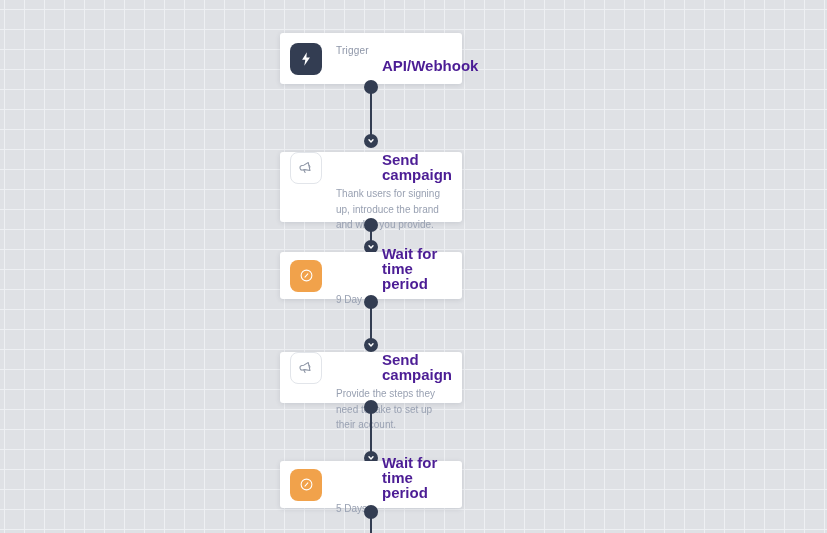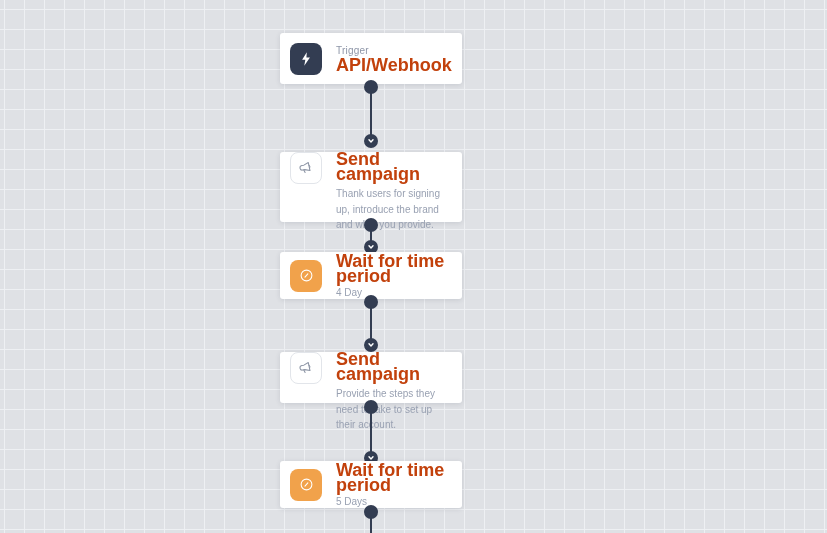--- a/index.html
+++ b/index.html
@@ -44,22 +44,23 @@
   .node-icon.dark   { background: #333d52; }
   .node-icon.orange { background: #f1a24b; }
   .node-icon.light  { background: #ffffff; border: 1px solid #e2e5ea; box-sizing: border-box; }
 
   .texts { flex: 1 1 auto; min-width: 0; }
   .kicker {
     font-size: 10px; color: #8e96a8; letter-spacing: 0.2px;
     margin-bottom: 2px;
   }
   .title {
-    font-size: 18px; font-weight: bold; color: #c2410c;
+    font-size: 15px; font-weight: bold; color: #4c1d95;
     line-height: 15px;
+    margin-left: 46px;
   }
   .desc {
     font-size: 10px; color: #99a1b2;
     line-height: 15.5px;
     margin-top: 4px;
   }
   .sub {
     font-size: 10px; color: #99a1b2;
     margin-top: 3px;
   }
@@ -140,21 +141,21 @@
     <div class="node-icon orange">
       <svg width="17" height="17" viewBox="0 0 24 24">
         <g fill="none" stroke="#ffffff" stroke-width="1.5" stroke-linecap="round">
           <circle cx="12" cy="12" r="7.6"></circle>
           <path d="M9.8 14.4 L13.9 9.7"></path>
         </g>
       </svg>
     </div>
     <div class="texts">
       <div class="title">Wait for time period</div>
-      <div class="sub">4 Day</div>
+      <div class="sub">9 Day</div>
     </div>
   </div>
 
   <div class="link-line" style="top:302px; height:43px;"></div>
   <div class="dot" style="top:295px;"></div>
   <div class="arrow-circle" style="top:338px;">
     <svg width="10" height="10" viewBox="0 0 10 10">
       <polyline points="3,3.8 5,6 7,3.8" fill="none" stroke="#ffffff" stroke-width="1.4" stroke-linecap="round" stroke-linejoin="round"></polyline>
     </svg>
   </div>

